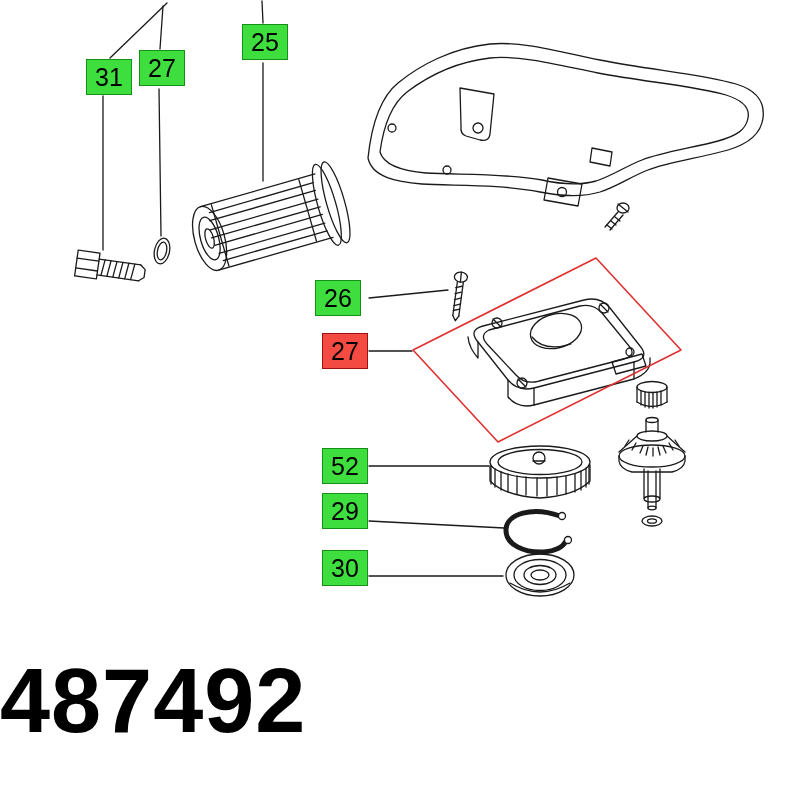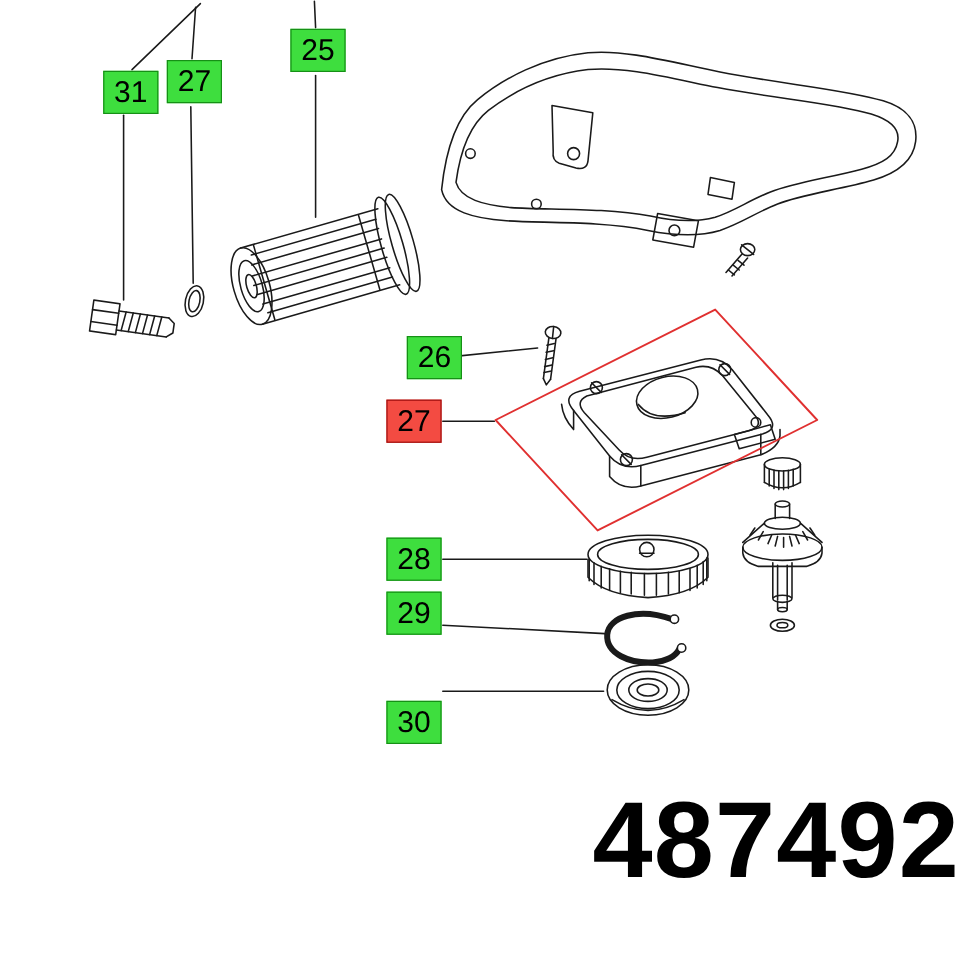--- a/index.html
+++ b/index.html
@@ -18,21 +18,21 @@
     display:flex; align-items:center; justify-content:center;
     font-size:25px; line-height:1;
     color:#000;
     cursor:pointer;
     border:1px solid #0d6b0d;
   }
   .part-label.green { background:#3ede3e; border-color:#169016; }
   .part-label.red   { background:#f34b42; border-color:#a01010; }
   .part-number {
     position:absolute; left:0; right:0; top:650px;
-    text-align:right;
+    text-align:left;
     font-size:90px; font-weight:bold; color:#000;
     letter-spacing:1px;
   }
 </style>
 </head>
 <body>
 
 <div class="stage">
 
   <svg class="drawing" width="800" height="800" viewBox="0 0 800 800" fill="none" stroke="#1a1a1a" stroke-width="1.3" stroke-linecap="round" stroke-linejoin="round">
@@ -168,21 +168,21 @@
       <ellipse cx="540" cy="575" rx="26" ry="15.5"></ellipse>
       <ellipse cx="540" cy="575" rx="16" ry="9.5"></ellipse>
       <ellipse cx="540" cy="575" rx="9" ry="5"></ellipse>
       <path d="M510 583 Q540 601 570 583"></path>
     </g>
   </svg>
 
   <div class="part-label green" style="left:86px;  top:59px">31</div>
   <div class="part-label green" style="left:139px; top:50px">27</div>
   <div class="part-label green" style="left:242px; top:24px">25</div>
-  <div class="part-label green" style="left:339px; top:280px">26</div>
+  <div class="part-label green" style="left:315px; top:280px">26</div>
   <div class="part-label red" style="left:322px; top:333px">27</div>
-  <div class="part-label green" style="left:322px; top:448px">28</div>
+  <div class="part-label green" style="left:322px; top:448px">52</div>
   <div class="part-label green" style="left:322px; top:493px">29</div>
-  <div class="part-label green" style="left:322px; top:584px">30</div>
+  <div class="part-label green" style="left:322px; top:550px">30</div>
 
   <div class="part-number">487492</div>
 
 </div>
 
 </body></html>

